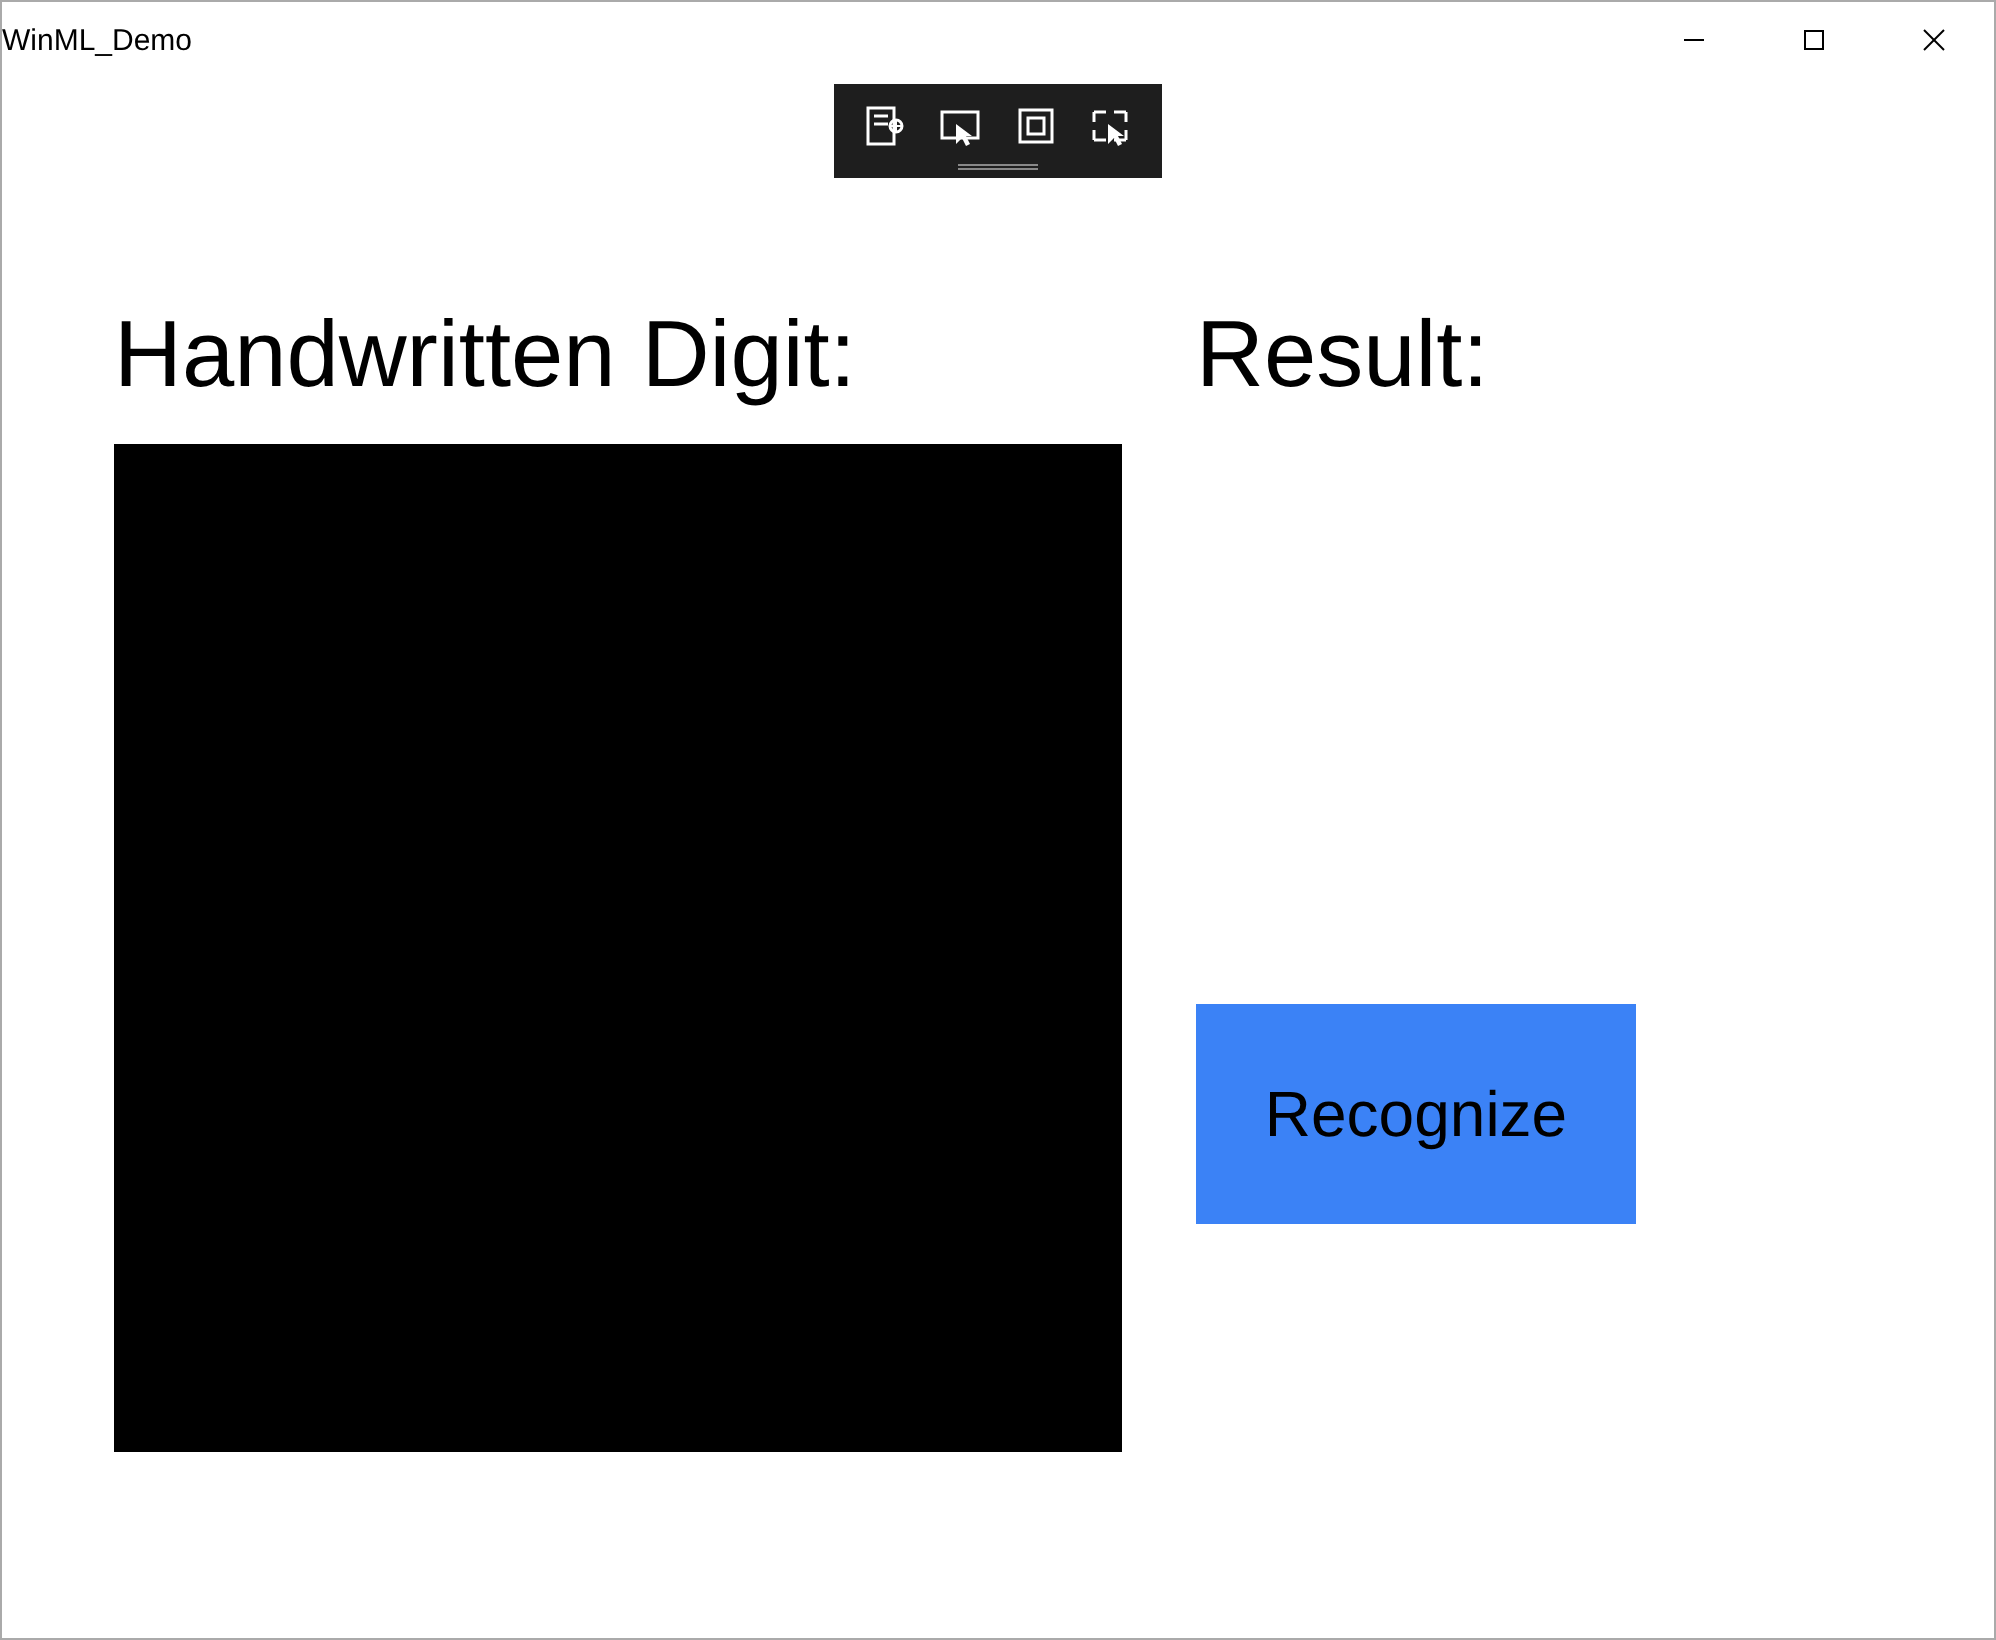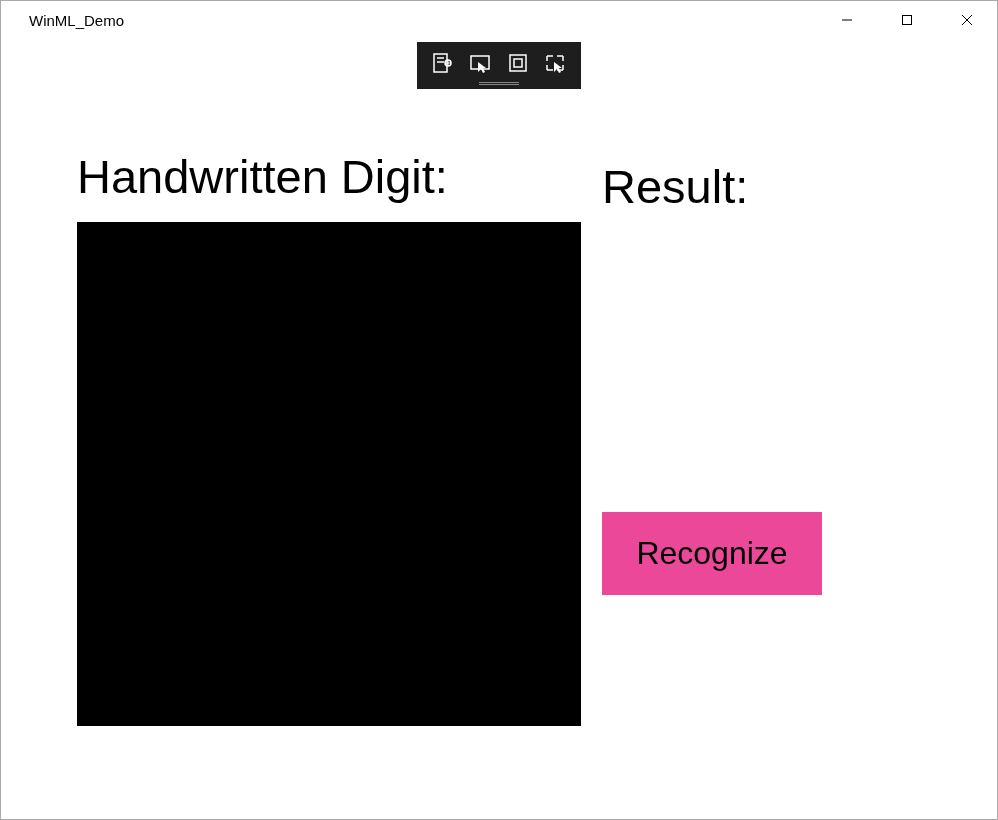--- a/index.html
+++ b/index.html
@@ -24,21 +24,21 @@
       border: 1px solid #aaaaaa;
       display: flex;
       flex-direction: column;
     }
     
     .titlebar {
       height: 38px;
       display: flex;
       align-items: center;
       justify-content: space-between;
-      padding-left: 28px;
+      padding-left: 0;
       color: #000;
       font-size: 15px;
     }
     
     .titlebar-buttons {
       display: flex;
       height: 100%;
     }
     
     .titlebar-btn {
@@ -93,35 +93,34 @@
       gap: 1px;
     }
     
     .debug-handle-line {
       height: 1px;
       background: #888;
     }
     
     .content {
       flex: 1;
-      padding: 110px 90px 0 76px;
-      display: flex;
-      gap: 21px;
+      padding: 110px 90px 0 56px;
+      display: flex;
+      gap: 37px;
     }
     
     .left-col {
       display: flex;
       flex-direction: column;
     }
     
     .right-col {
       display: flex;
       flex-direction: column;
       flex: 1;
-      margin-top: 10px;
     }
     
     .heading {
       font-size: 47px;
       font-weight: 400;
       color: #000;
       margin-bottom: 18px;
       white-space: nowrap;
     }
     
@@ -133,22 +132,22 @@
     
     .button-stack {
       display: flex;
       flex-direction: column;
       gap: 30px;
       margin-top: 280px;
     }
     
     .action-btn {
       width: 220px;
-      height: 83px;
-      background: #ec4899;
+      height: 110px;
+      background: #3b82f6;
       border: none;
       font-family: inherit;
       font-size: 32px;
       color: #000;
       cursor: pointer;
       display: flex;
       align-items: center;
       justify-content: center;
     }
   </style>

